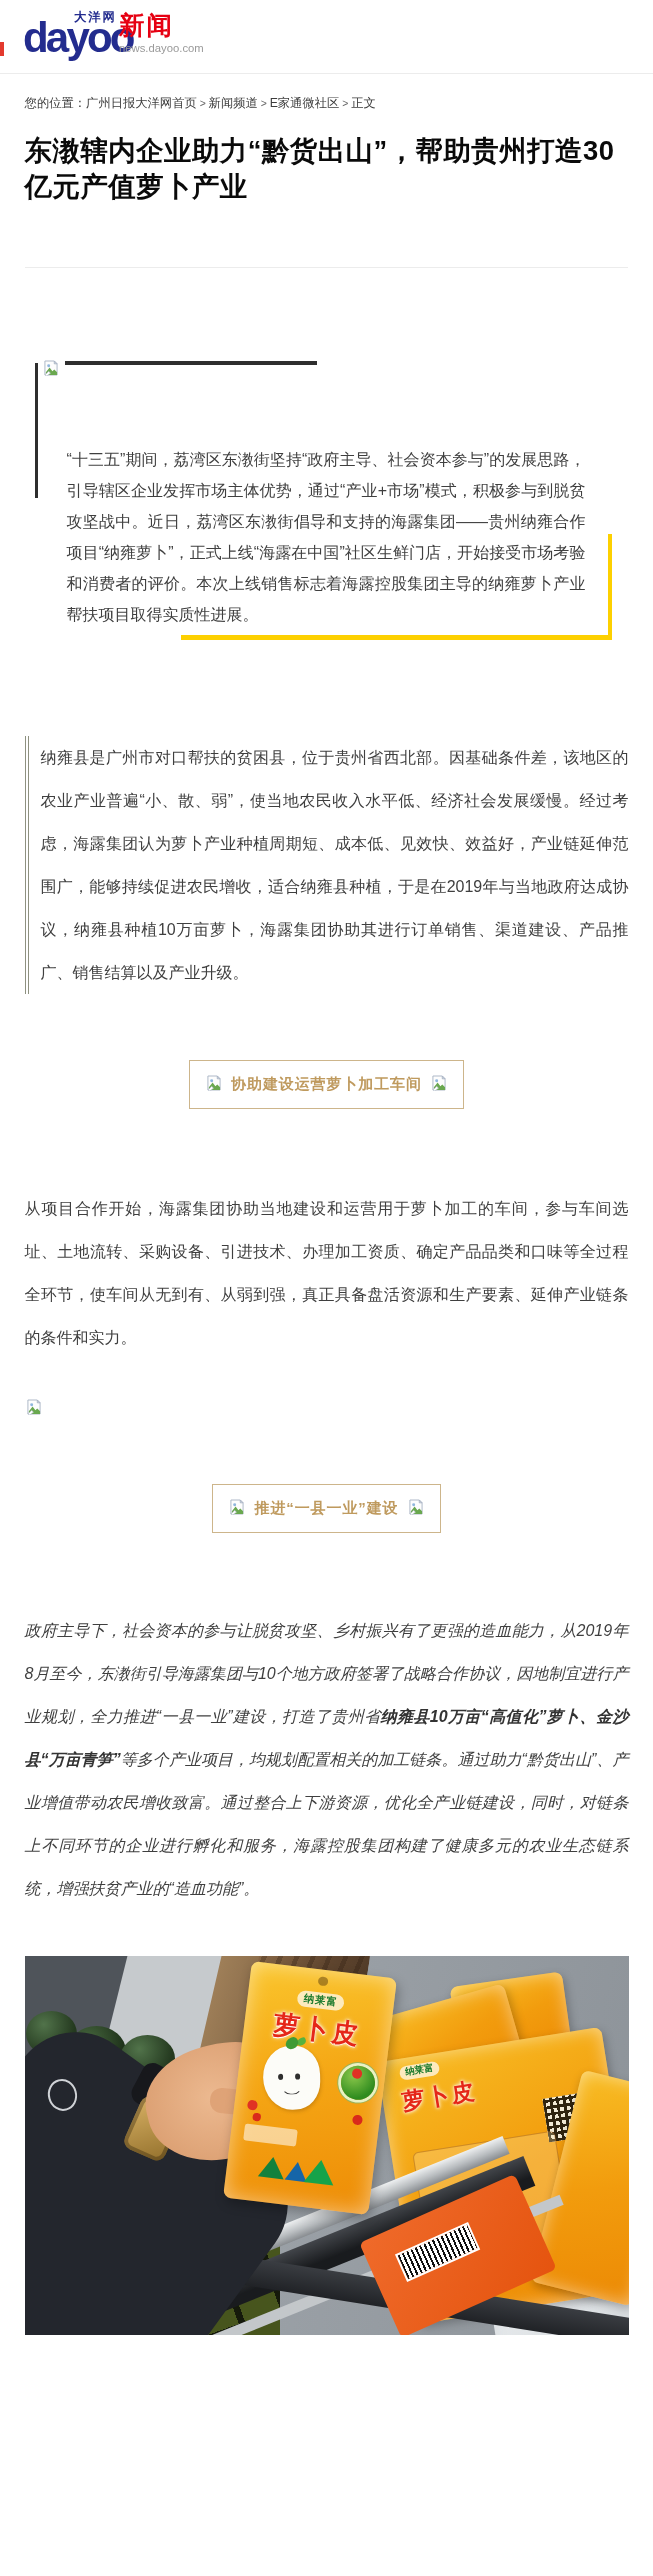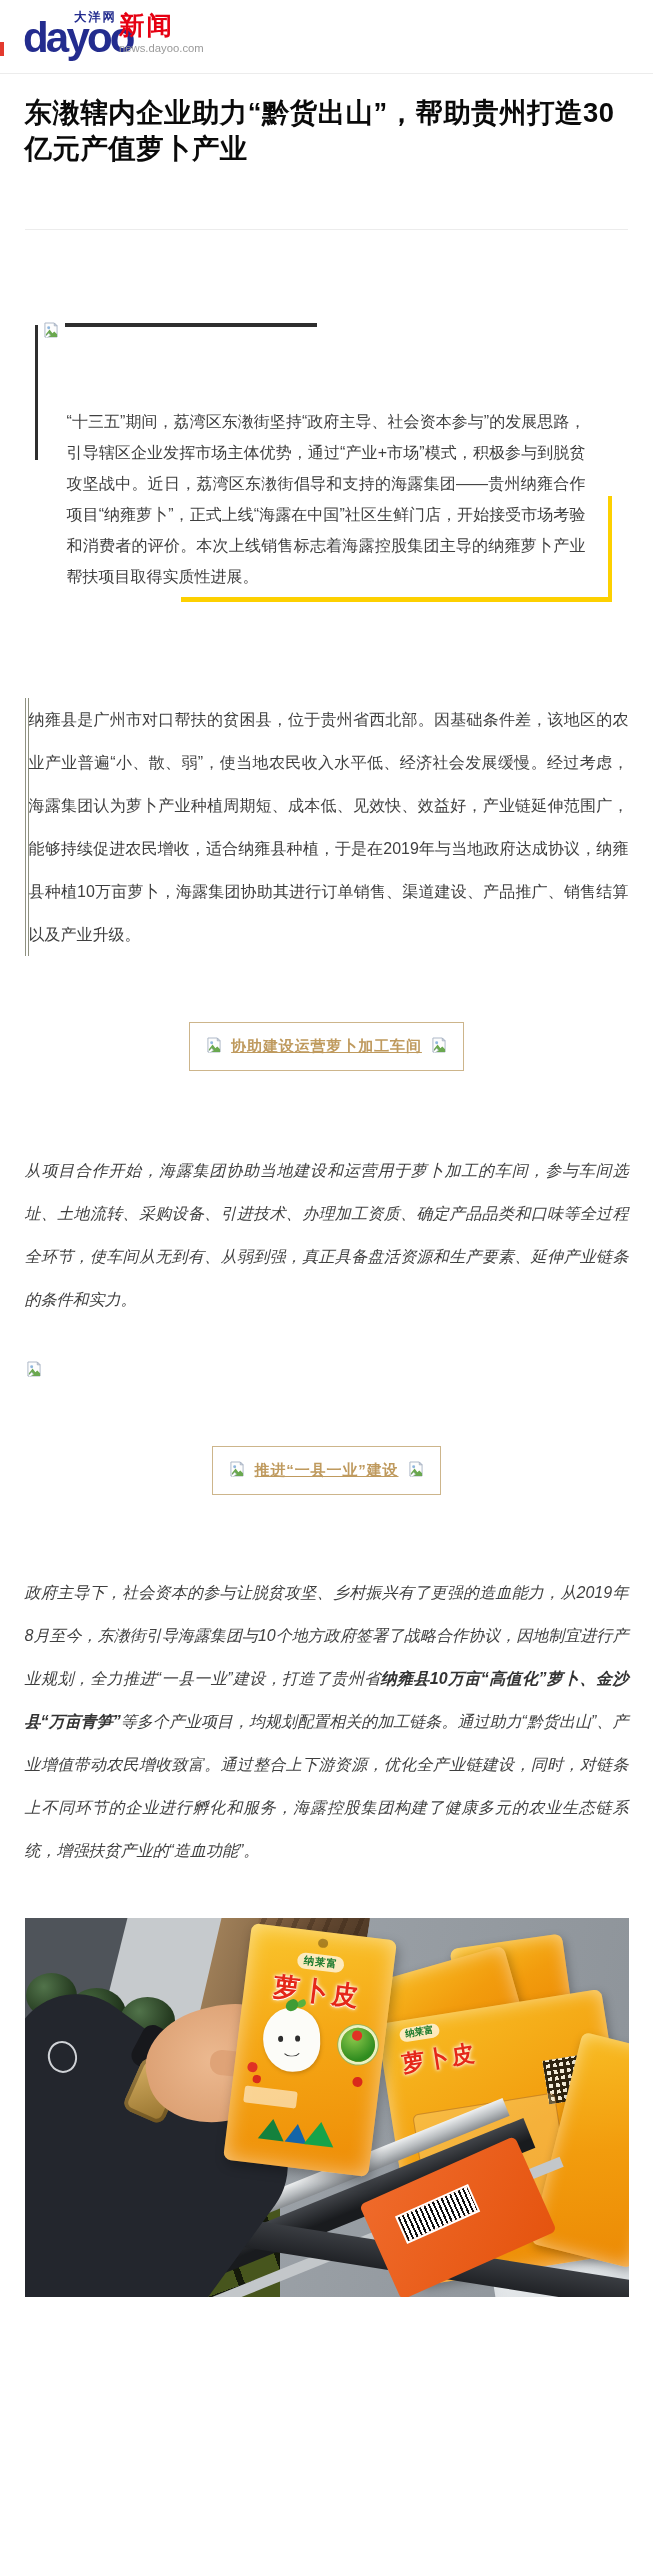--- a/index.html
+++ b/index.html
@@ -34,29 +34,29 @@
   .lead-quote{position:relative;margin:93px 24.6px 0;padding:83px 43px 9.5px 42px;
               font-size:16px;line-height:31px;color:#3f3f3f;text-align:justify;}
   .bar-black-h{position:absolute;left:40px;top:0;width:252px;height:3.8px;background:#2e2e2e;}
   .bar-black-v{position:absolute;left:10.4px;top:1.9px;width:2.8px;height:135px;background:#2e2e2e;}
   .bar-yellow-v{position:absolute;right:16px;bottom:0;width:4.7px;height:106px;background:#fdd000;}
   .bar-yellow-h{position:absolute;right:16px;bottom:0;width:431px;height:4.7px;background:#fdd000;}
   .lead-quote .img-ph{position:absolute;left:19px;top:-5.7px;}
 
   
   .para{margin:0 24.6px;font-size:16px;line-height:43px;color:#3f3f3f;text-align:justify;}
-  .para-bordered{margin-top:96px;border-left:4.7px double #8e9180;padding-left:0;}
-  .para-workshop{margin-top:78px;font-style:italic;}
+  .para-bordered{margin-top:96px;border-left:4.7px double #8e9180;padding-left:12px;}
+  .para-workshop{margin-top:78px;}
   .para-final{margin-top:76px;font-style:italic;}
   .para-final b{font-weight:700;color:#333;}
 
   
   .section-heading{margin:66px auto 0;width:max-content;display:flex;align-items:center;gap:10.4px;
                    border:0.9px solid #cdb58b;padding:14px 17px;color:#bf9a5e;
-                   font-size:15px;font-weight:700;letter-spacing:0.9px;text-decoration:underline;}
+                   font-size:15px;font-weight:700;letter-spacing:0.9px;}
 
   .img-ph-standalone{margin:40px 0 0 26.5px;width:14px;}
   .caption{margin:23px 24.6px 0;font-size:12.3px;color:#9b9b9b;}
 
   
   .highlight{position:relative;margin:44px 24.6px 0;background:#edf1f6;
              padding:28px 38px 11.3px 53px;font-size:16px;line-height:25.5px;color:#36475a;text-align:justify;}
   .hl-bar{position:absolute;top:0;width:6.6px;height:118px;border-radius:3.8px;background:#f7a22b;}
   .hl-bar.left{left:0;} .hl-bar.right{right:0;}
 
@@ -172,20 +172,23 @@
   <div class="site-header">
     <div class="edge-red"></div>
     <div class="logo">
       <span class="logo-en">dayoo</span>
       <span class="logo-cn">大洋网</span>
       <span class="logo-section">新闻</span>
       <span class="logo-domain">news.dayoo.com</span>
     </div>
   </div>
 
+  <div class="breadcrumb">
+    <span>您的位置：</span><span><span class="crumb">广州日报大洋网首页</span><span class="crumb-sep"> &gt; </span><span class="crumb">新闻频道</span><span class="crumb-sep"> &gt; </span><span class="crumb">E家通微社区</span><span class="crumb-sep"> &gt; </span><span class="crumb">正文</span></span>
+  </div>
 
   <h1 class="title">东漖辖内企业助力“黔货出山”，帮助贵州打造30亿元产值萝卜产业</h1>
 
 
   <div class="divider"></div>
 
   <div class="lead-quote">
     <span class="img-ph">
       <svg width="14" height="16" viewBox="0 0 15 17">
           <path d="M1 1h10l3 3v12H1z" fill="#fdfdfd" stroke="#a9b4c4"></path>

